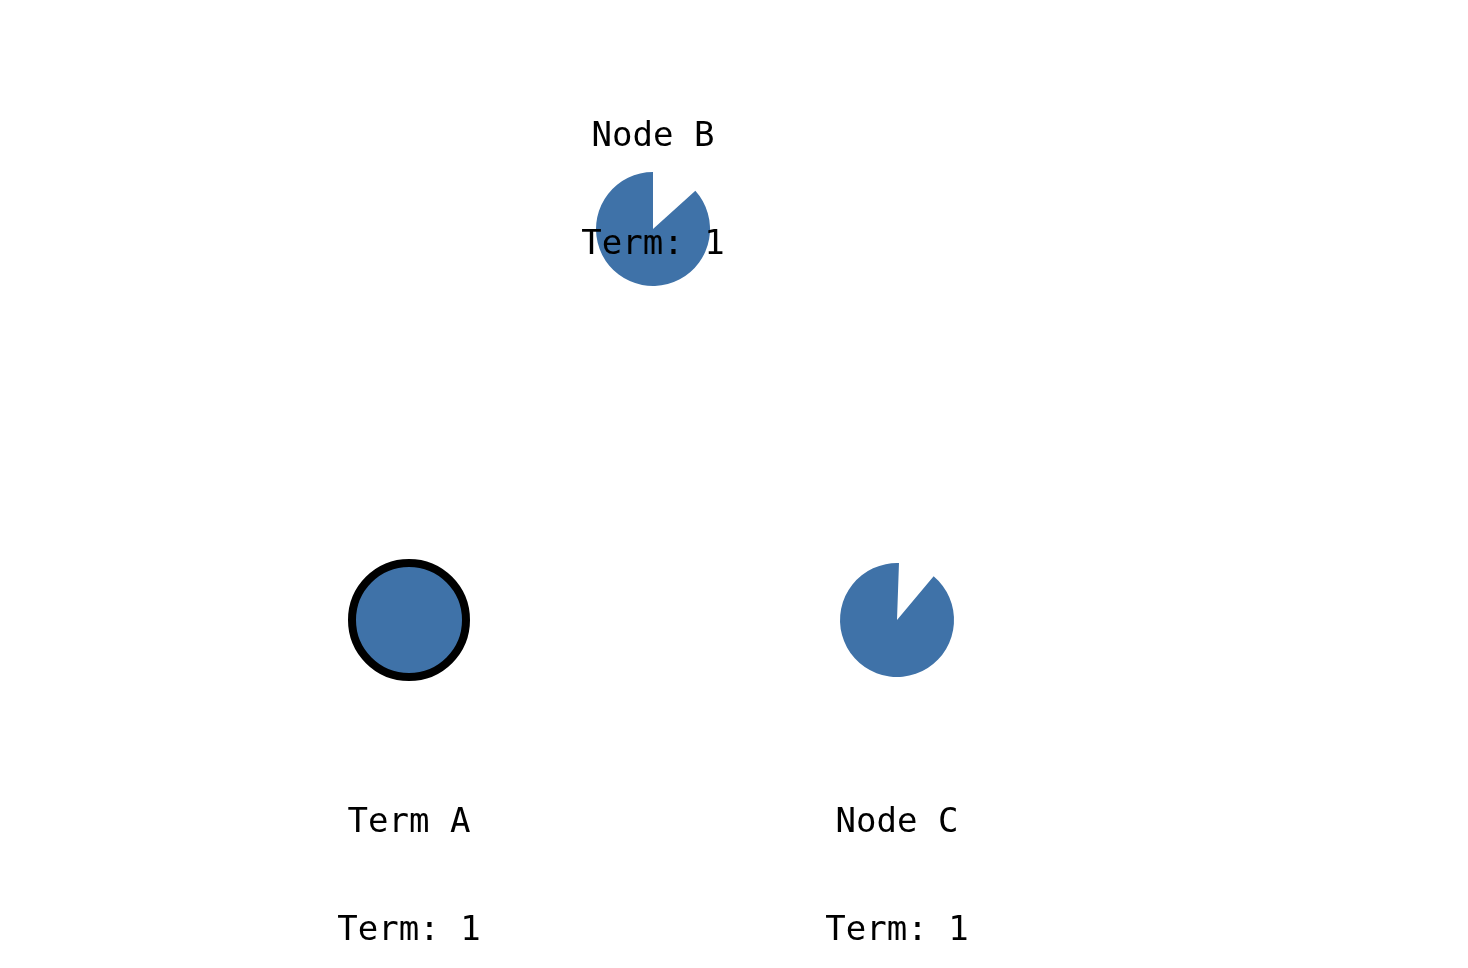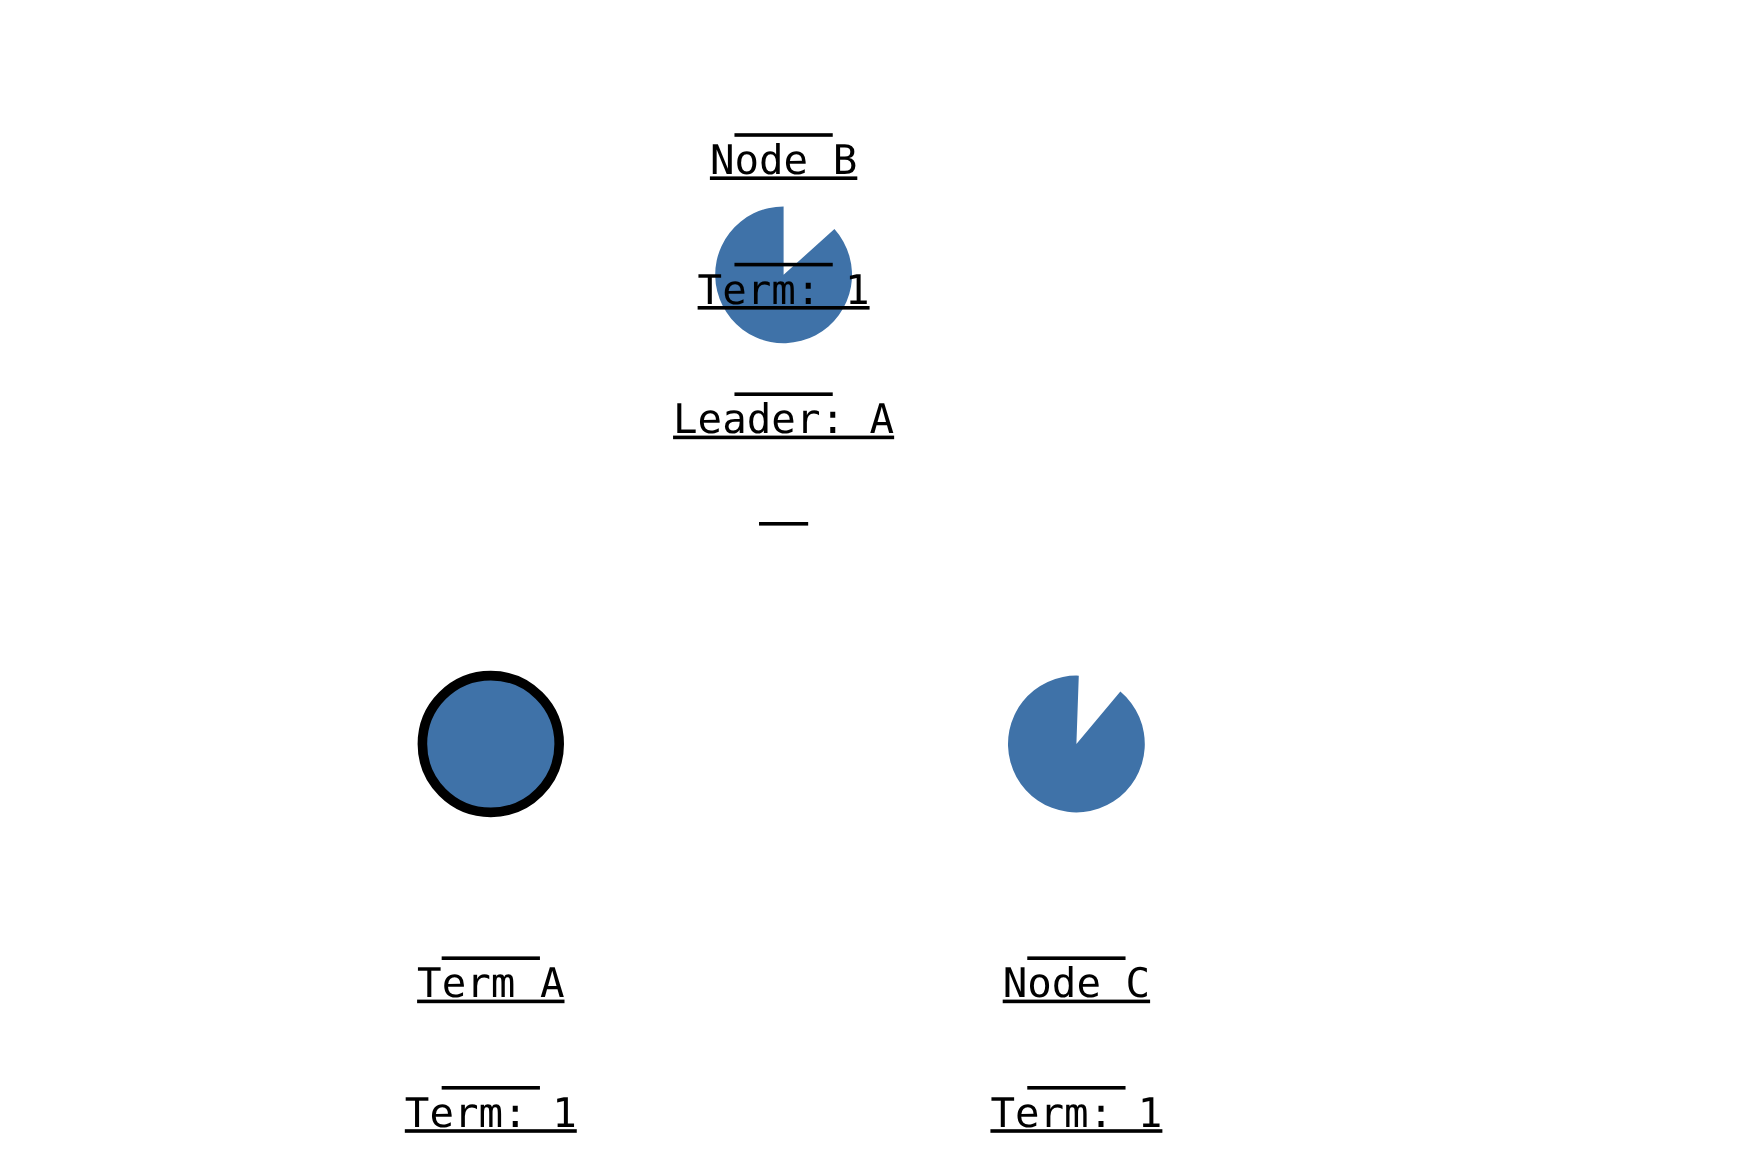--- a/index.html
+++ b/index.html
@@ -30,21 +30,20 @@
     position: absolute;
     text-align: center;
     font-family: "DejaVu Sans Mono", "Liberation Mono", monospace;
     font-size: 34px;
     line-height: 36px;
     color: #000000;
     white-space: pre;
     letter-spacing: 0px;
     transform: translateX(-50%);
     user-select: none;
-    text-decoration: underline;
   }
   .node-label .label-line {
     display: block;
   }
 </style>
 </head>
 <body>
 
 <div id="canvas" style="background: rgb(255, 255, 255);">
 
@@ -61,21 +60,20 @@
     </g>
 
     <g>
       <path id="shape-node-c" fill="#3f72a8" stroke="none" d="M 897 620 L 933.6388937521327 576.3354667422183 A 57 57 0 1 1 898.9892713120425 563.0347228599115 Z"></path>
     </g>
   </svg>
 
   <div class="node-label" id="label-node-b" style="left: 653px; top: 44px; color: rgb(0, 0, 0);">
     <span class="label-line">Node B</span>
     <span class="label-line">Term: 1</span>
-    <span class="label-line">Leader: A</span>
   </div>
 
   <div class="node-label" id="label-node-a" style="left: 409px; top: 730px; color: rgb(0, 0, 0);">
     <span class="label-line">Term A</span>
     <span class="label-line">Term: 1</span>
   </div>
 
   <div class="node-label" id="label-node-c" style="left: 897px; top: 730px; color: rgb(0, 0, 0);">
     <span class="label-line">Node C</span>
     <span class="label-line">Term: 1</span>

